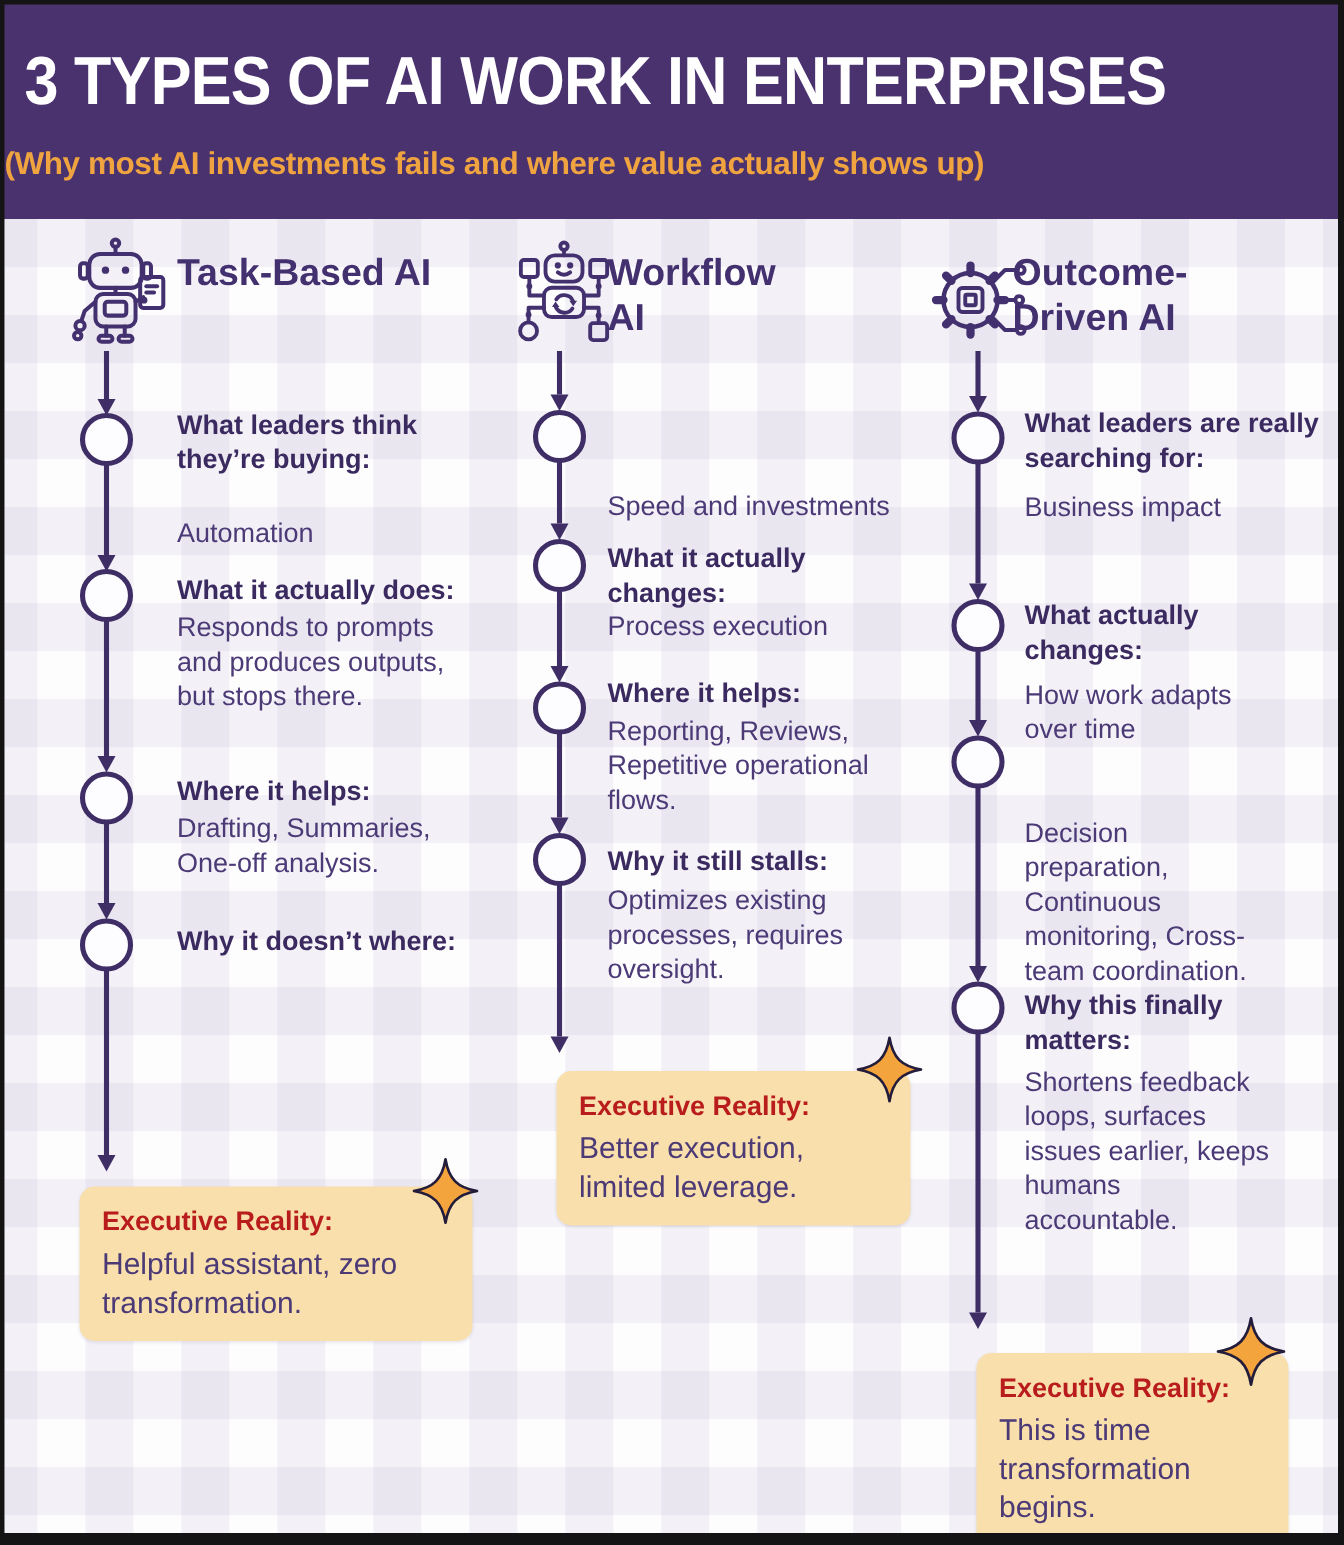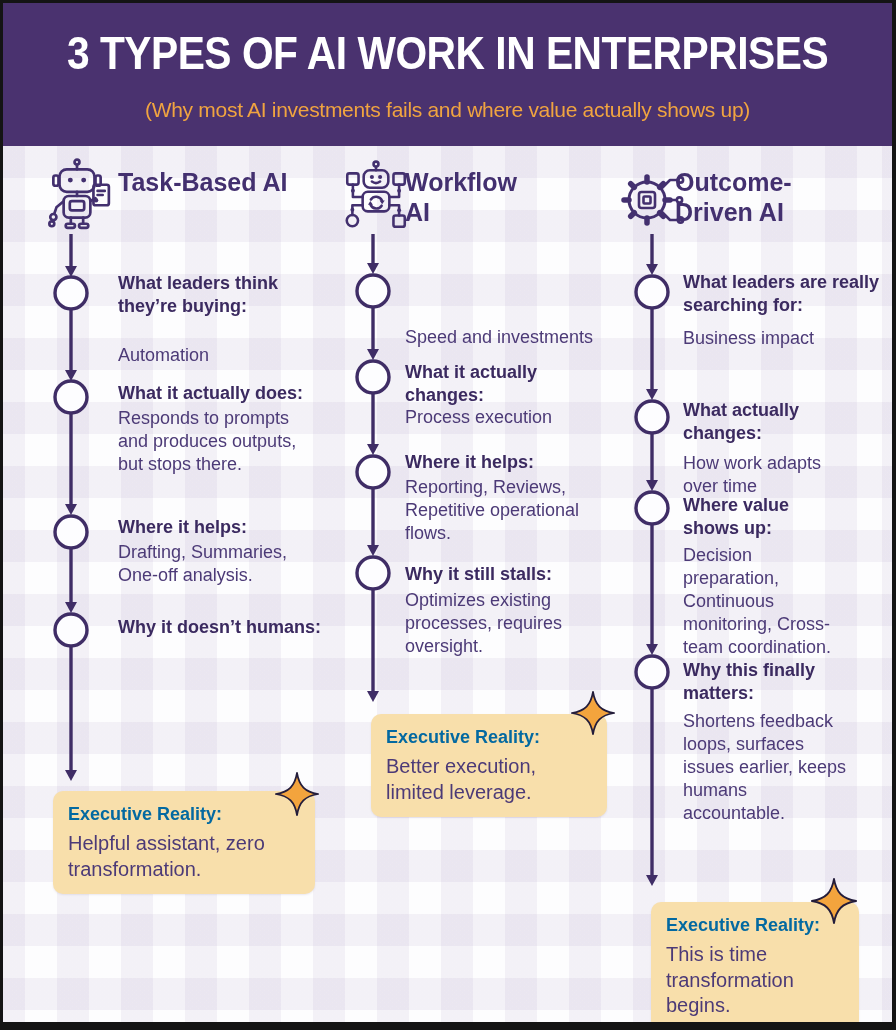--- a/index.html
+++ b/index.html
@@ -12,42 +12,42 @@
   .board{
     position:absolute;left:3px;right:4px;top:146px;bottom:8px;
     background-color:#fdfdfe;
     background-image:
       repeating-linear-gradient(90deg, rgba(122,95,158,0.075) 0 32px, rgba(122,95,158,0) 32px 64px),
       repeating-linear-gradient(0deg, rgba(122,95,158,0.075) 0 32px, rgba(122,95,158,0) 32px 64px);
     background-position:-10px -12px;
   }
   .header{
     position:absolute;left:3px;right:4px;top:3px;height:143px;
-    background:#4a326f;z-index:2;text-align:center;
+    background:#4a326f;z-index:2;text-align:left;
   }
   .title{
     margin:0;padding-top:26px;color:#ffffff;font-size:42px;font-weight:700;
     letter-spacing:-0.5px;transform:scaleX(0.97) scaleY(1.08);transform-origin:50% 50%;
     white-space:nowrap;
   }
   .subtitle{
-    margin:0;padding-top:21px;color:#f0a440;font-size:21px;font-weight:400;
+    margin:0;padding-top:21px;color:#f0a440;font-size:21px;font-weight:700;
     letter-spacing:-0.3px;white-space:nowrap;
   }
   .abs{position:absolute;z-index:3;}
   .col-title{
     font-size:25px;font-weight:700;color:#43306f;line-height:1.18;
   }
   .step-h{font-size:18px;font-weight:700;color:#3b2a60;line-height:1.26;}
   .step-b{font-size:18px;font-weight:400;color:#4c3a77;line-height:1.28;}
   .exec{
     background:#f8dfab;border-radius:10px;padding:13px 15px 12px 15px;z-index:3;position:absolute;
     box-shadow:0 1px 2px rgba(70,50,110,0.10);
   }
-  .exec-h{font-size:18px;font-weight:700;color:#0369a1;margin-bottom:6px;}
+  .exec-h{font-size:18px;font-weight:700;color:#b91c1c;margin-bottom:6px;}
   .exec-b{font-size:20px;font-weight:400;color:#4c3a77;line-height:1.28;}
   svg{display:block;}
   .tl{pointer-events:none;}
 </style>
 </head>
 <body>
 
 <div class="canvas">
   <div class="board"></div>
 
@@ -109,21 +109,21 @@
 
   <div class="abs step-h" style="left:118px;top:272px;width:220px">What leaders think they’re buying:</div>
   <div class="abs step-b" style="left:118px;top:344px;width:220px">Automation</div>
 
   <div class="abs step-h" style="left:118px;top:382px;width:220px">What it actually does:</div>
   <div class="abs step-b" style="left:118px;top:407px;width:205px">Responds to prompts and produces outputs, but stops there.</div>
 
   <div class="abs step-h" style="left:118px;top:516px;width:220px">Where it helps:</div>
   <div class="abs step-b" style="left:118px;top:541px;width:210px">Drafting, Summaries, One-off analysis.</div>
 
-  <div class="abs step-h" style="left:118px;top:616px;width:220px">Why it doesn’t humans:</div>
+  <div class="abs step-h" style="left:118px;top:616px;width:220px">Why it doesn’t where:</div>
 
   <div class="exec" style="left:53px;top:791px;width:232px">
     <div class="exec-h">Executive Reality:</div>
     <div class="exec-b">Helpful assistant, zero transformation.</div>
   </div>
   <svg class="abs" style="left:275px;top:771px" width="44" height="46" viewBox="0 0 100 100">
     <path d="M50 2 C55 32 68 45 98 50 C68 55 55 68 50 98 C45 68 32 55 2 50 C32 45 45 32 50 2 Z" fill="#f3a43d" stroke="#231c3a" stroke-width="4" stroke-linejoin="round"></path>
   </svg>
 
   <svg class="abs" style="left:344px;top:160px" width="64" height="76" viewBox="0 0 62 74" aria-hidden="true">
@@ -244,21 +244,20 @@
       <circle cx="22" cy="442" r="16"></circle>
     </g>
   </svg>
 
   <div class="abs step-h" style="left:683px;top:271px;width:200px">What leaders are really searching for:</div>
   <div class="abs step-b" style="left:683px;top:327px;width:200px">Business impact</div>
 
   <div class="abs step-h" style="left:683px;top:399px;width:150px">What actually changes:</div>
   <div class="abs step-b" style="left:683px;top:452px;width:160px">How work adapts over time</div>
 
-  <div class="abs step-h" style="left:683px;top:494px;width:165px">Where value shows up:</div>
   <div class="abs step-b" style="left:683px;top:544px;width:160px">Decision preparation, Continuous monitoring, Cross-team coordination.</div>
 
   <div class="abs step-h" style="left:683px;top:659px;width:150px">Why this finally matters:</div>
   <div class="abs step-b" style="left:683px;top:710px;width:170px">Shortens feedback loops, surfaces issues earlier, keeps humans accountable.</div>
 
   <div class="exec" style="left:651px;top:902px;width:178px">
     <div class="exec-h">Executive Reality:</div>
     <div class="exec-b">This is time transformation begins.</div>
   </div>
   <svg class="abs" style="left:811px;top:877px" width="46" height="48" viewBox="0 0 100 100">

